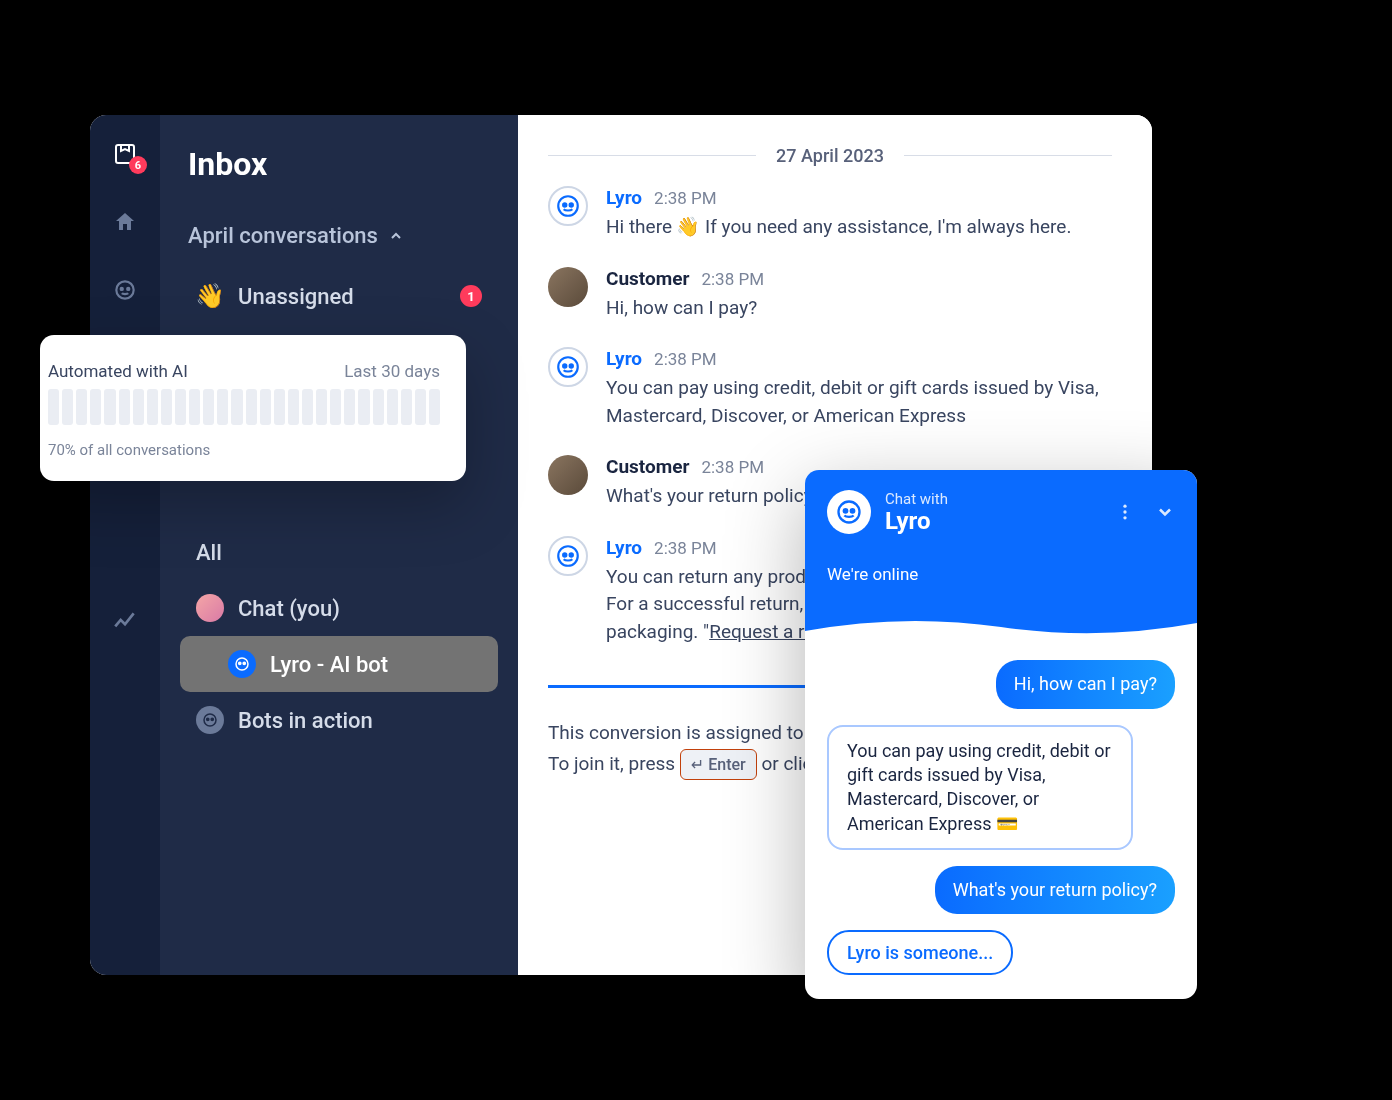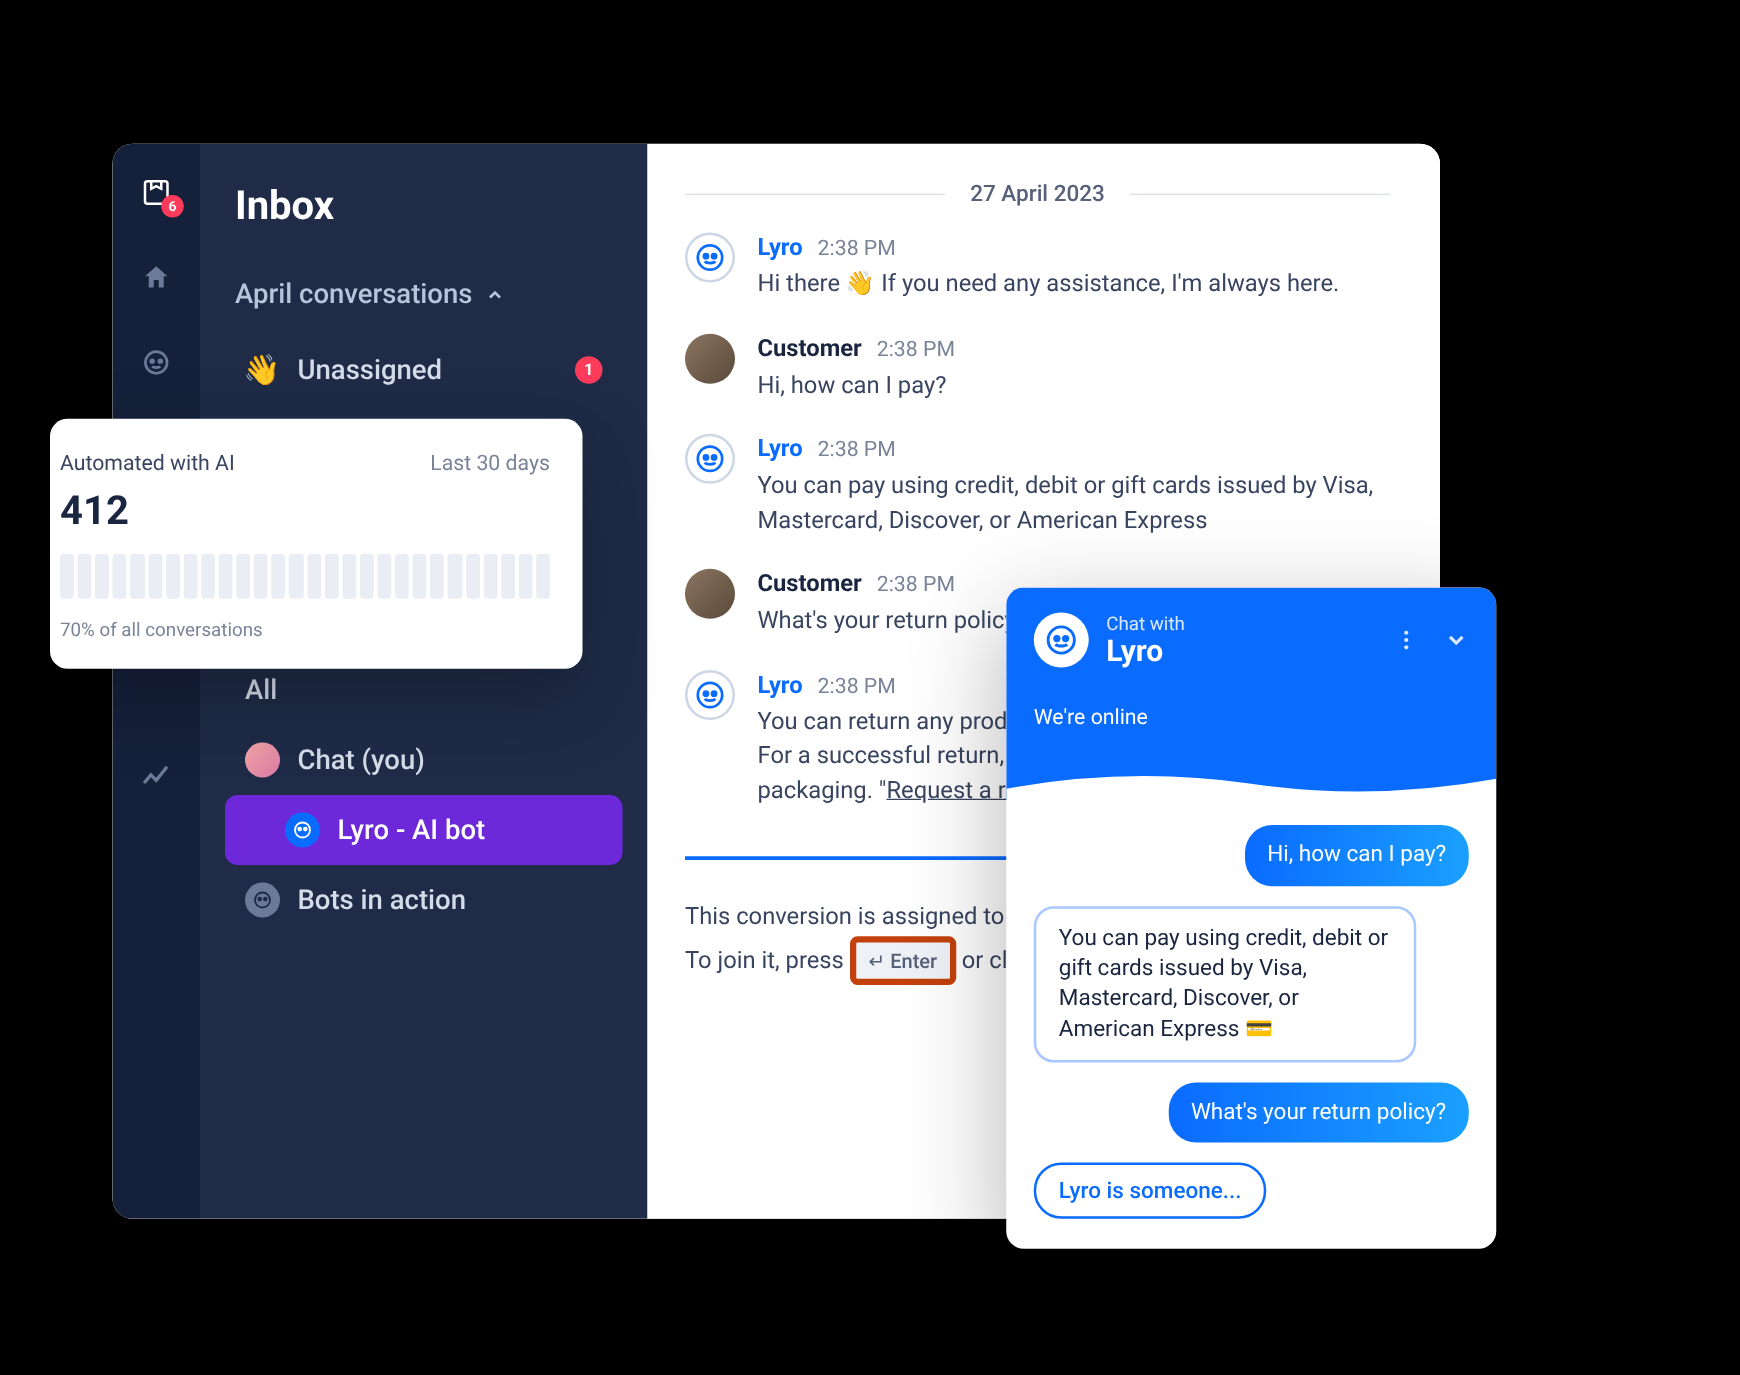--- a/index.html
+++ b/index.html
@@ -89,21 +89,21 @@
       padding: 14px 16px;
       border-radius: 10px;
       font-size: 22px;
       font-weight: 500;
       gap: 14px;
       cursor: pointer;
       color: #d5dce9;
       position: relative;
     }
     .list-item.selected {
-      background: #6d28d9;
+      background: #737373;
       color: #fff;
       padding-left: 48px;
     }
     .list-item .icon-slot {
       width: 28px;
       height: 28px;
       display: flex;
       align-items: center;
       justify-content: center;
       flex-shrink: 0;
@@ -224,21 +224,21 @@
     }
     .bottom-note {
       font-size: 19px;
       color: #394560;
       padding: 30px 0;
       line-height: 1.6;
     }
     .kbd {
       display: inline-block;
       background: #eef1f6;
-      border: 5px solid #c2410c;
+      border: 1px solid #c2410c;
       border-radius: 6px;
       padding: 2px 10px;
       font-size: 16px;
       color: #58617a;
       font-weight: 500;
     }
 
     
     .metrics-card {
       position: absolute;
@@ -546,21 +546,20 @@
       </div>
     </div>
   </div>
 </div>
 
 <div class="metrics-card">
   <div class="metrics-header">
     <span>Automated with AI</span>
     <span class="right">Last 30 days</span>
   </div>
-  <div class="metrics-value">412</div>
   <div class="bar-row" id="bars">
       <div class="bar"></div>
       <div class="bar"></div>
       <div class="bar"></div>
       <div class="bar"></div>
       <div class="bar"></div>
       <div class="bar"></div>
       <div class="bar"></div>
       <div class="bar"></div>
       <div class="bar"></div>

